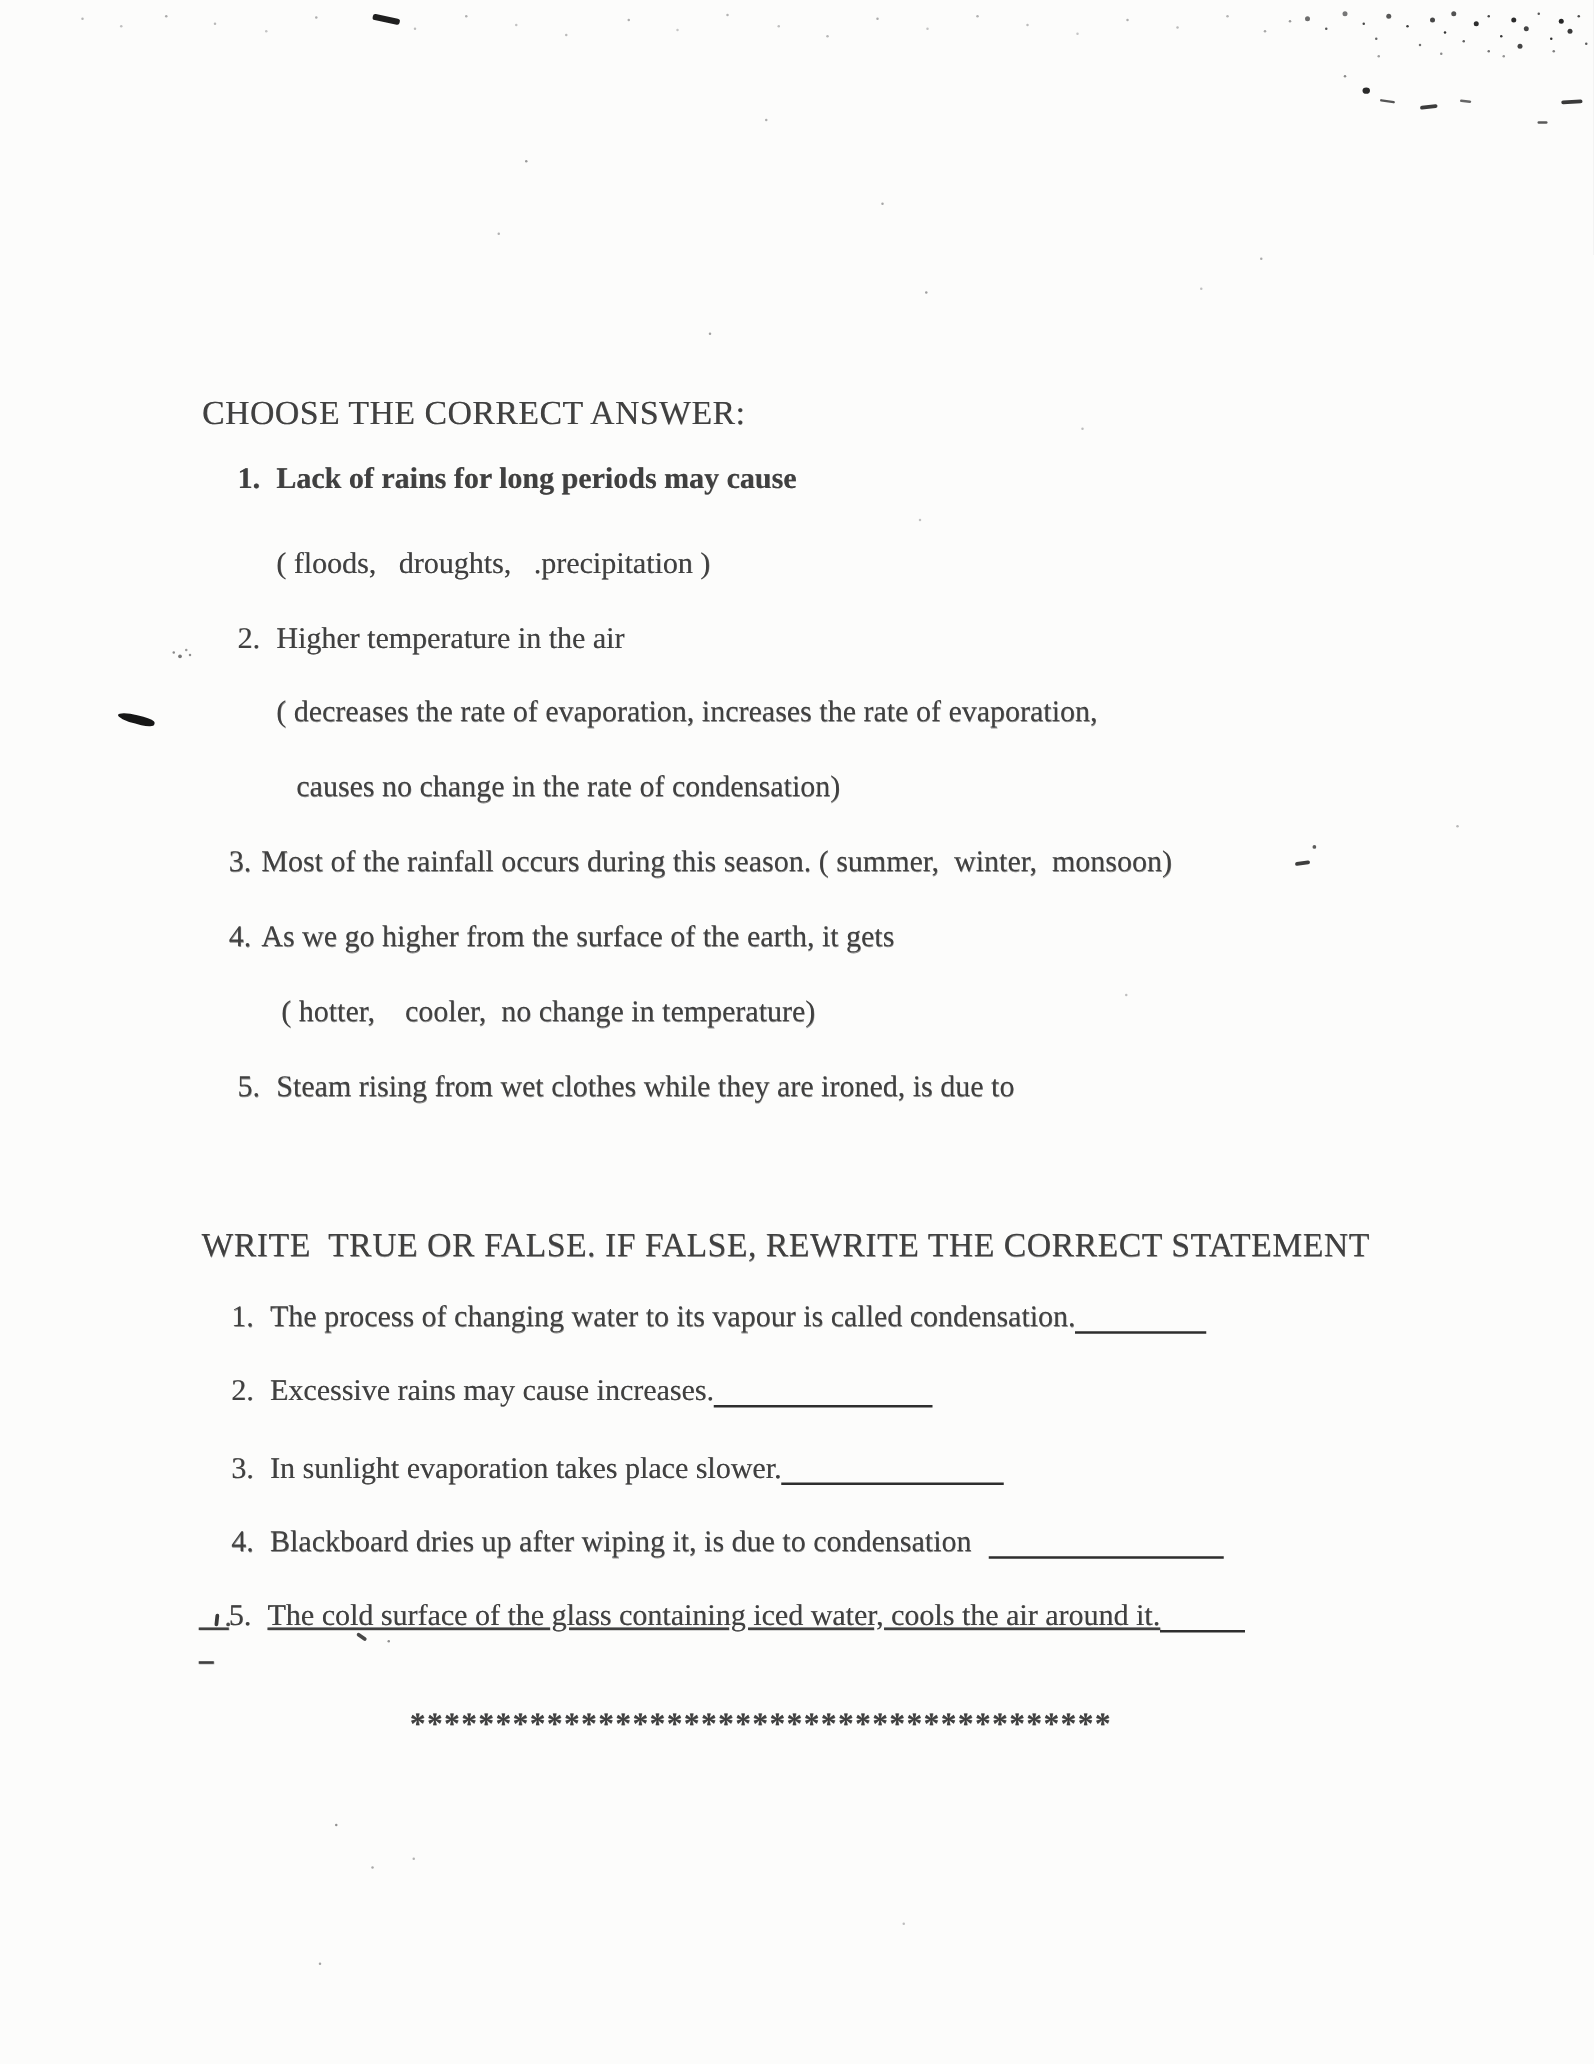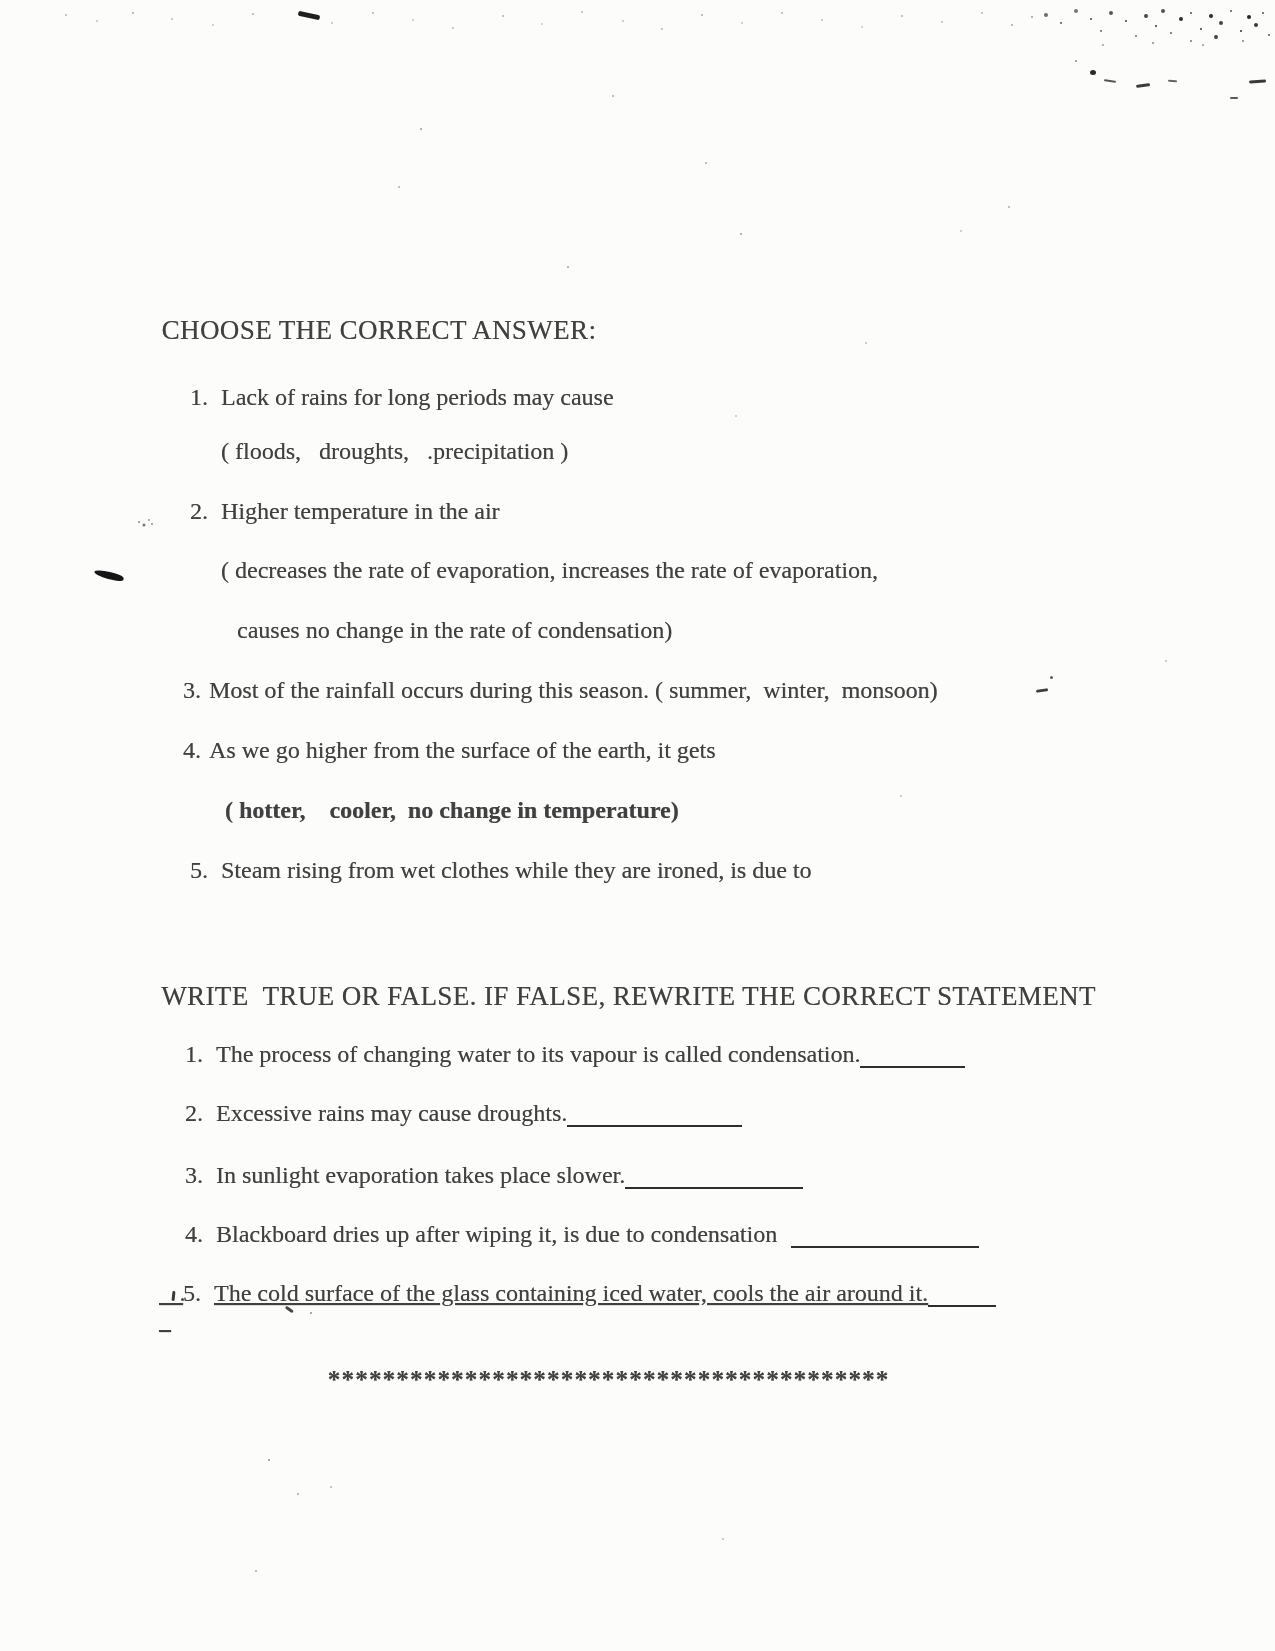--- a/index.html
+++ b/index.html
@@ -98,21 +98,21 @@
   <div class="noise-bar" style="left:1036px;top:689px;width:12px;height:2.5px;background:#3d3d3d;transform:rotate(-8deg);"></div>
   <div class="noise-dot" style="left:1050px;top:676px;width:3px;height:3px;background:#5c5c5c;"></div>
   <div class="noise-bar" style="left:172px;top:1291px;width:2.5px;height:10px;background:#3a3a3a;transform:rotate(6deg);"></div>
   <div class="noise-dot" style="left:181px;top:1298px;width:3px;height:3px;background:#4a4a4a;"></div>
   <div class="noise-bar" style="left:285px;top:1308px;width:9px;height:2.5px;background:#474747;transform:rotate(35deg);"></div>
 
   <div class="line heading" style="left:133px;top:284px;">
     <span>CHOOSE THE CORRECT ANSWER:</span>
   </div>
 
-  <div class="line" style="left:166px;top:356px;">
+  <div class="line" style="left:166px;top:342px;font-weight:bold;">
     <span class="num gw">1.</span><span>Lack of rains for long periods may cause</span>
   </div>
   <div class="line" style="left:197px;top:410px;text-align:center;">
     <span>( floods,   droughts,   .precipitation )</span>
   </div>
 
   <div class="line" style="left:166px;top:470px;">
     <span class="num gw">2.</span><span>Higher temperature in the air</span>
   </div>
   <div class="line" style="left:197px;top:529px;">
@@ -122,38 +122,38 @@
     <span>causes no change in the rate of condensation)</span>
   </div>
 
   <div class="line" style="left:159px;top:649px;">
     <span class="num gn">3.</span><span>Most of the rainfall occurs during this season. ( summer,  winter,  monsoon)</span>
   </div>
 
   <div class="line" style="left:159px;top:709px;">
     <span class="num gn">4.</span><span>As we go higher from the surface of the earth, it gets</span>
   </div>
-  <div class="line" style="left:201px;top:769px;font-weight:bold;">
+  <div class="line" style="left:201px;top:769px;">
     <span>( hotter,    cooler,  no change in temperature)</span>
   </div>
 
   <div class="line" style="left:166px;top:829px;">
     <span class="num gw">5.</span><span>Steam rising from wet clothes while they are ironed, is due to</span>
   </div>
 
   <div class="line heading" style="left:133px;top:950px;">
     <span>WRITE  TRUE OR FALSE. IF FALSE, REWRITE THE CORRECT STATEMENT</span>
   </div>
 
   <div class="line" style="left:161px;top:1013px;">
     <span class="num gw">1.</span><span>The process of changing water to its vapour is called condensation.</span><span class="blank" style="width:105px;"></span>
   </div>
 
   <div class="line" style="left:161px;top:1072px;">
-    <span class="num gw">2.</span><span>Excessive rains may cause droughts.</span><span class="blank" style="width:175px;"></span>
+    <span class="num gw">2.</span><span>Excessive rains may cause increases.</span><span class="blank" style="width:175px;"></span>
   </div>
 
   <div class="line" style="left:161px;top:1134px;">
     <span class="num gw">3.</span><span>In sunlight evaporation takes place slower.</span><span class="blank" style="width:178px;"></span>
   </div>
 
   <div class="line" style="left:161px;top:1193px;">
     <span class="num gw">4.</span><span>Blackboard dries up after wiping it, is due to condensation </span><span class="blank" style="width:188px;margin-left:8px;"></span>
   </div>
 

